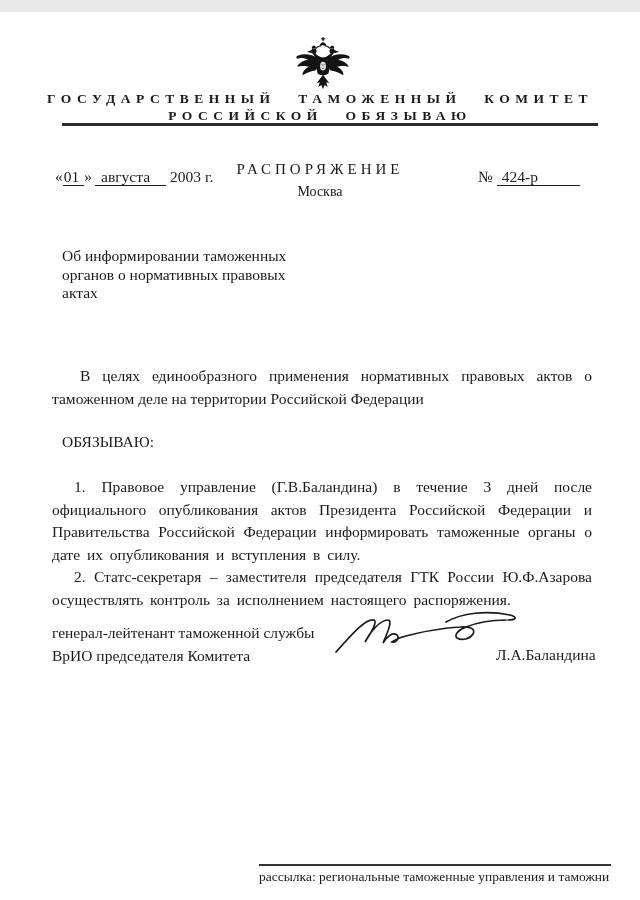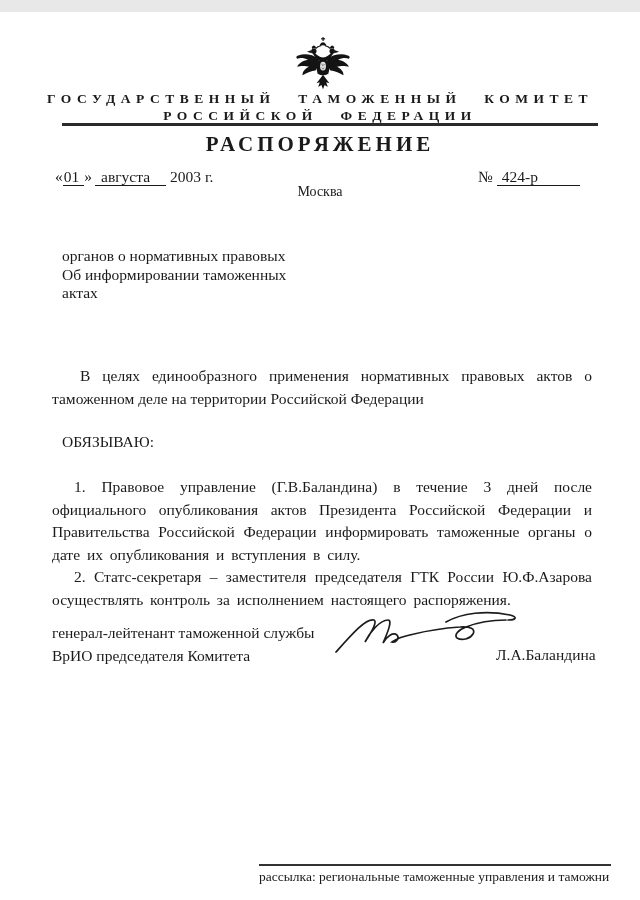--- a/index.html
+++ b/index.html
@@ -10,21 +10,21 @@
     background:#ffffff;
     font-family:"Liberation Serif","DejaVu Serif",serif;
     color:#1a1a1a;
     overflow:hidden;
   }
   .emblem{position:absolute;left:294px;top:24px;width:58px;height:56px;}
   .org{position:absolute;left:0;right:0;top:79px;text-align:center;}
   .org-line1{display:block;font-size:13.5px;font-weight:bold;letter-spacing:5.5px;word-spacing:14px;white-space:nowrap;}
   .org-line2{display:block;font-size:13.5px;font-weight:bold;letter-spacing:5.5px;word-spacing:14px;margin-top:1px;white-space:nowrap;}
   .rule{position:absolute;left:62px;width:536px;top:111px;height:3px;background:#2b2b2b;}
-  .doc-title{position:absolute;left:0;right:0;top:120px;text-align:center;font-size:21px;font-weight:bold;letter-spacing:4px;word-spacing:6px;}
+  .doc-title{position:absolute;left:0;right:0;top:149px;text-align:center;font-size:15px;font-weight:normal;letter-spacing:4px;word-spacing:6px;}
   .date-left{position:absolute;left:55px;top:156px;font-size:15.5px;white-space:nowrap;}
   .date-right{position:absolute;left:478px;top:156px;font-size:15.5px;white-space:nowrap;}
   .u{border-bottom:1.5px solid #1a1a1a;display:inline-block;line-height:17px;}
   .day-part{padding:0 5px 0 1px;}
   .month-part{padding:0 16px 0 6px;margin-left:3px;margin-right:4px;}
   .num-part{padding:0 42px 0 5px;margin-left:4px;}
   .city{position:absolute;left:0;right:0;top:172px;text-align:center;font-size:14px;}
   .subject{position:absolute;left:62px;top:235px;font-size:15.5px;line-height:18.5px;}
   .subject span{display:block;}
   .body-par{position:absolute;left:52px;width:540px;font-size:15.5px;text-align:justify;line-height:22.5px;margin:0;}
@@ -65,38 +65,38 @@
         <circle cx="30" cy="60" r="2.5"></circle>
         <circle cx="78" cy="60" r="2.5"></circle>
       </g>
       <ellipse cx="54" cy="54" rx="5.5" ry="8" fill="#ffffff" opacity="0.85"></ellipse>
       <path d="M51,50 l3,3 l3,-3 M52,57 l2,2 l2,-2" stroke="#141414" stroke-width="1" fill="none"></path>
     </svg>
   </div>
 
   <div class="org">
     <span class="org-line1">ГОСУДАРСТВЕННЫЙ ТАМОЖЕННЫЙ КОМИТЕТ</span>
-    <span class="org-line2">РОССИЙСКОЙ ФЕДЕРАЦИИ</span>
+    <span class="org-line2">РОССИЙСКОЙ ОБЯЗЫВАЮ</span>
   </div>
 
   <div class="rule"></div>
 
   <div class="doc-title">РАСПОРЯЖЕНИЕ</div>
 
   <div class="date-left"><span>«</span><span class="u day-part">01</span><span>»</span><span class="u month-part">августа</span><span>2003 г.</span>
   </div>
 
   <div class="date-right"><span>№</span><span class="u num-part">424-р</span>
   </div>
 
   <div class="city">Москва</div>
 
   <div class="subject">
+    <span>Об информировании таможенных</span>
     <span>органов о нормативных правовых</span>
-    <span>Об информировании таможенных</span>
     <span>актах</span>
   </div>
 
   <p class="body-par intro">В целях единообразного применения нормативных правовых актов о таможенном деле на территории Российской Федерации</p>
 
   <div class="obyaz">ОБЯЗЫВАЮ:</div>
 
   <div class="items">
     <p>1.  Правовое управление (Г.В.Баландина) в течение 3 дней после официального опубликования актов Президента Российской Федерации и Правительства Российской Федерации информировать таможенные органы о дате их опубликования и вступления в силу.</p>
     <p>2.  Статс-секретаря – заместителя председателя ГТК России Ю.Ф.Азарова осуществлять контроль за исполнением настоящего распоряжения.</p>

